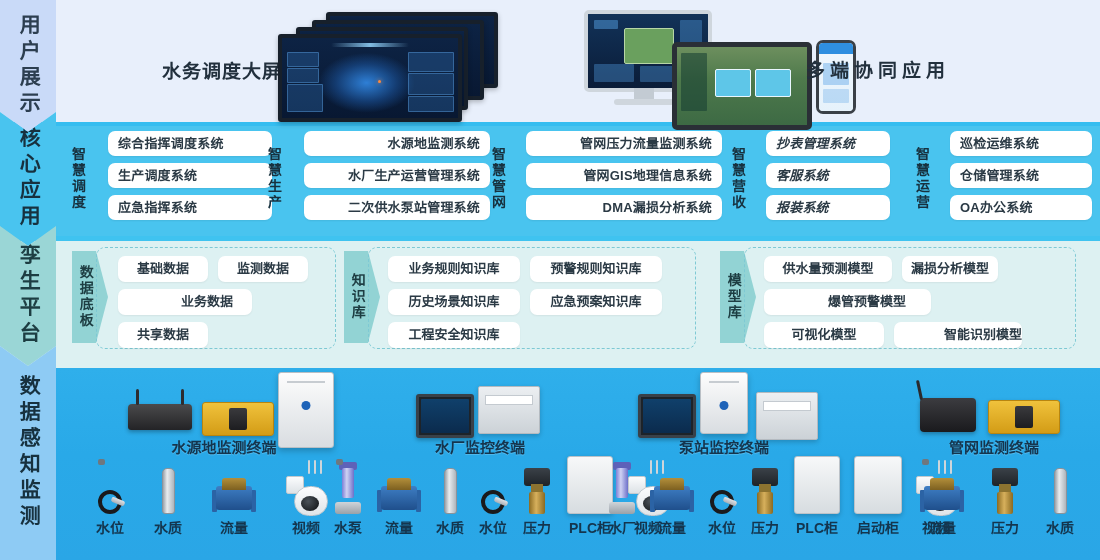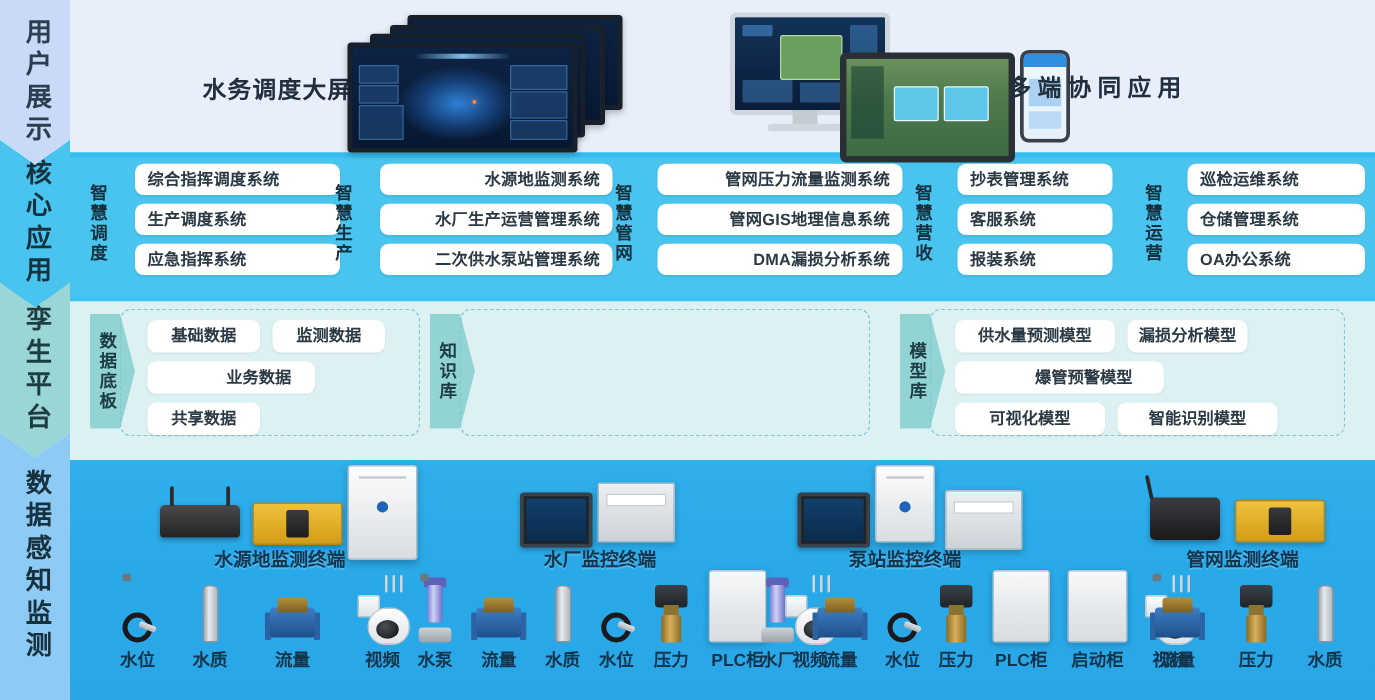--- a/index.html
+++ b/index.html
@@ -313,21 +313,21 @@
       <div class="vlabel" style="left:10px;">智慧管网</div>
       <div class="core-col" style="left:46px;width:196px;">
         <div class="pill center">管网压力流量监测系统</div>
         <div class="pill center">管网GIS地理信息系统</div>
         <div class="pill center">DMA漏损分析系统</div>
       </div>
     </div>
 
     <div class="core-group" style="left:664px;width:186px;">
       <div class="vlabel" style="left:10px;">智慧营收</div>
-      <div class="core-col" style="left:46px;width:124px;">
+      <div class="core-col" style="left:46px;width:124px;font-style:italic;">
         <div class="pill">抄表管理系统</div>
         <div class="pill">客服系统</div>
         <div class="pill">报装系统</div>
       </div>
     </div>
 
     <div class="core-group" style="left:848px;width:196px;">
       <div class="vlabel" style="left:10px;">智慧运营</div>
       <div class="core-col" style="left:46px;width:142px;">
         <div class="pill">巡检运维系统</div>
@@ -350,33 +350,40 @@
         <div class="chip" style="width:90px;padding-left:44px;">业务数据</div>
         <div class="chip" style="width:90px;">共享数据</div>
       </div>
     </div>
 
     <div class="twin-group" style="left:288px;width:352px;">
       <div class="twin-tab">
         <span class="rtxt">知识库</span>
       </div>
       <div class="twin-box" style="left:24px;width:326px;"></div>
+      <div class="twin-grid" style="left:44px;width:290px;">
+        <div class="chip" style="width:132px;">业务规则知识库</div>
+        <div class="chip" style="width:132px;">预警规则知识库</div>
+        <div class="chip" style="width:132px;">历史场景知识库</div>
+        <div class="chip" style="width:132px;">应急预案知识库</div>
+        <div class="chip" style="width:132px;">工程安全知识库</div>
+      </div>
     </div>
 
     <div class="twin-group" style="left:664px;width:356px;">
       <div class="twin-tab">
         <span class="rtxt">模型库</span>
       </div>
       <div class="twin-box" style="left:24px;width:330px;"></div>
       <div class="twin-grid" style="left:44px;width:296px;">
         <div class="chip" style="width:128px;">供水量预测模型</div>
         <div class="chip" style="width:96px;">漏损分析模型</div>
         <div class="chip" style="width:128px;padding-left:39px;">爆管预警模型</div>
         <div class="chip" style="width:120px;">可视化模型</div>
-        <div class="chip" style="width:128px;">智能识别模型</div>
+        <div class="chip" style="width:128px;text-align:right;">智能识别模型</div>
       </div>
     </div>
   </div>
 
   <div id="sense-inner">
 
     <div class="term" style="left:120px;top:4px;width:210px;height:76px;">
       <div class="dev router" style="position:absolute;left:8px;top:32px;"></div>
       <div class="dev rtu" style="position:absolute;left:82px;top:30px;"></div>
       <div class="dev cabinet" style="position:absolute;left:158px;top:0px;">

